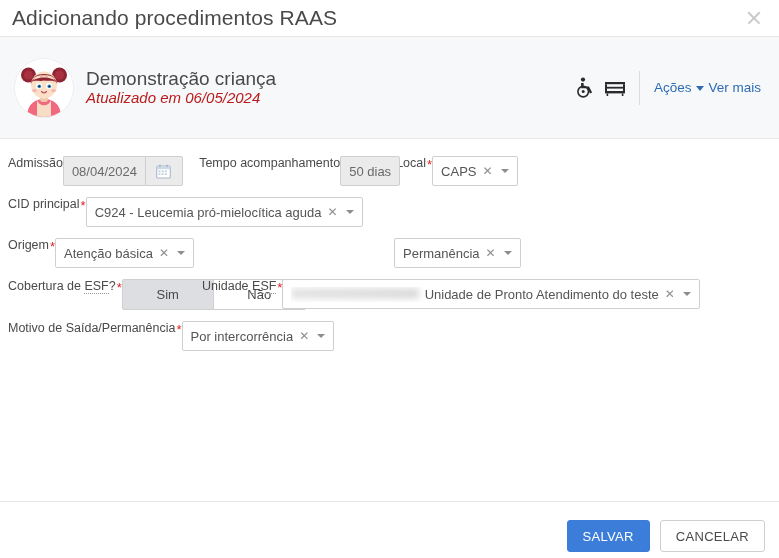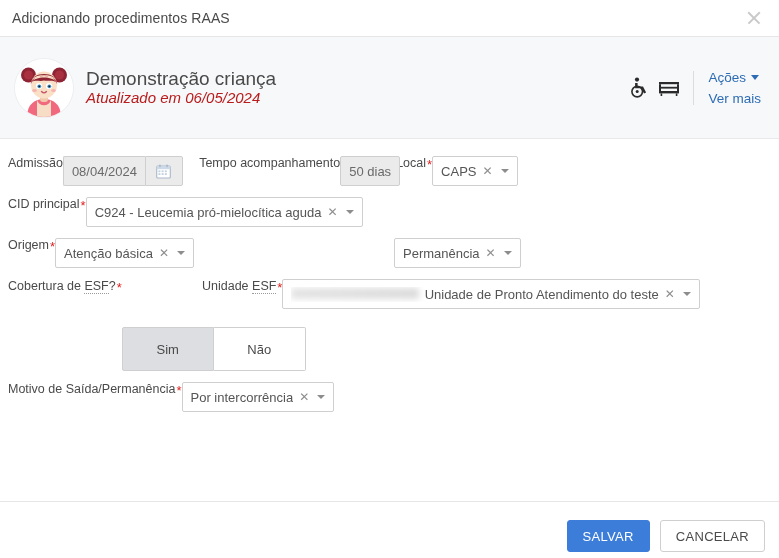--- a/index.html
+++ b/index.html
@@ -29,21 +29,21 @@
   .titlebar {
     height: 37px;
     min-height: 37px;
     display: flex;
     align-items: center;
     padding: 0 14px 0 12px;
     border-bottom: 1px solid #e6e6e6;
     box-sizing: border-box;
   }
   .titlebar .title {
-    font-size: 14px;
+    font-size: 21px;
     color: #4a4a4a;
     font-weight: 400;
     letter-spacing: 0.1px;
     flex: 1;
   }
   .close-btn {
     width: 22px;
     height: 22px;
     position: relative;
     cursor: pointer;
@@ -120,21 +120,21 @@
     align-items: center;
     gap: 9px;
     padding-right: 13px;
   }
   .vdivider {
     width: 1px;
     height: 34px;
     background: #dcdcdc;
     margin-right: 14px;
   }
-  .links { display: flex; flex-direction: column; gap: 4px; }
+  .links { display: flex; flex-direction: row; gap: 4px; }
   .link {
     color: #2d6cb5;
     font-size: 13.5px;
     cursor: pointer;
     display: flex;
     align-items: center;
     gap: 5px;
     line-height: 17px;
   }
   .caret {
@@ -227,31 +227,30 @@
     align-items: center;
     justify-content: center;
     cursor: pointer;
     box-sizing: border-box;
   }
 
   
   .toggle { display: flex; }
   .tg {
     width: 92px;
-    height: 44px;
+    height: 31px;
     box-sizing: border-box;
     border: 1px solid #cfcfcf;
     background: #fff;
     display: flex;
     align-items: center;
     justify-content: center;
     font-size: 13px;
     color: #4a4a4a;
     cursor: pointer;
-    margin-top: 48px;
   }
   .tg:first-child { border-radius: 2px 0 0 2px; }
   .tg:last-child  { border-radius: 0 2px 2px 0; border-left: none; }
   .tg.active { background: #dcdee1; }
 
   
   .redacted {
     display: inline-block;
     color: transparent;
     background: linear-gradient(90deg,#dadada 0%,#cfcfcf 100%);

